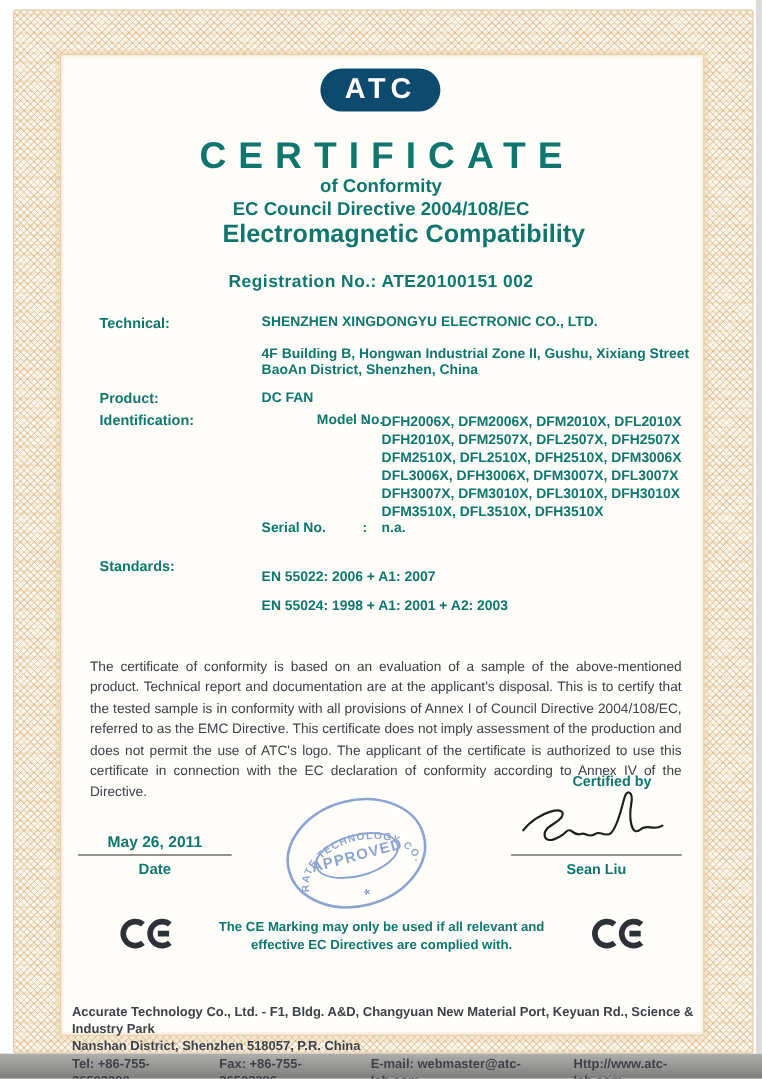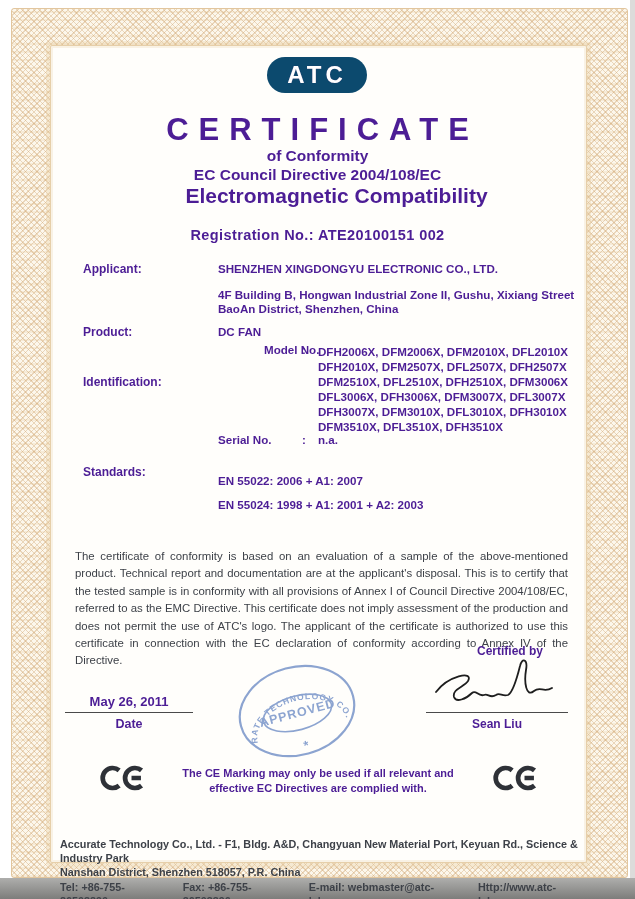--- a/index.html
+++ b/index.html
@@ -1,18 +1,18 @@
 <!DOCTYPE html>
 <html><head>
 <meta charset="utf-8">
 <style>
   html,body{margin:0;padding:0;width:635px;height:899px;}
   body{position:relative;background:#ffffff;font-family:"Liberation Sans",sans-serif;overflow:hidden;}
   .abs{position:absolute;}
-  .t{color:#4c1d95;}
+  .t{color:#0f766e;}
   .b{font-weight:bold;}
   .ctr{text-align:center;}
 
   
   #frame{
     position:absolute; top:8px; left:11px; right:7px; bottom:21px;
     background:
       repeating-linear-gradient(45deg, rgba(205,160,105,.38) 0 1px, rgba(0,0,0,0) 1px 4px),
       repeating-linear-gradient(135deg, rgba(205,160,105,.38) 0 1px, rgba(0,0,0,0) 1px 4px),
       repeating-linear-gradient(0deg, rgba(228,198,153,.25) 0 2px, rgba(0,0,0,0) 2px 8px),
@@ -61,28 +61,28 @@
 <div id="scan-right"></div>
 <div id="scan-bottom"></div>
 
 <div id="logo" class="abs">ATC</div>
 <div id="title" class="abs t b ctr">CERTIFICATE</div>
 <div id="subtitle" class="abs t b ctr">of Conformity</div>
 <div id="directive" class="abs t b ctr">EC Council Directive 2004/108/EC</div>
 <div id="compat" class="abs t b ctr">Electromagnetic Compatibility</div>
 <div id="registration" class="abs t b ctr">Registration No.: ATE20100151 002</div>
 
-<div class="abs t b lbl" style="top:262px;">Applicant:</div>
+<div class="abs t b lbl" style="top:262px;">Technical:</div>
 <div class="abs t b val" style="top:262px;">SHENZHEN XINGDONGYU ELECTRONIC CO., LTD.</div>
 <div class="abs t b val" style="top:288px;">4F Building B, Hongwan Industrial Zone II, Gushu, Xixiang Street</div>
 <div class="abs t b val" style="top:302px;">BaoAn District, Shenzhen, China</div>
 
 <div class="abs t b lbl" style="top:325px;">Product:</div>
 <div class="abs t b val" style="top:325px;">DC FAN</div>
-<div class="abs t b lbl" style="top:343px;margin-top:32px;">Identification:</div>
+<div class="abs t b lbl" style="top:343px;">Identification:</div>
 <div class="abs t b val" style="top:343px;padding-left:46px;">Model No.</div>
 <div class="abs t b col2" style="top:343px;">:</div>
 <div class="abs t b col3" style="top:345px;">DFH2006X, DFM2006X, DFM2010X, DFL2010X</div>
 <div class="abs t b col3" style="top:360px;">DFH2010X, DFM2507X, DFL2507X, DFH2507X</div>
 <div class="abs t b col3" style="top:375px;">DFM2510X, DFL2510X, DFH2510X, DFM3006X</div>
 <div class="abs t b col3" style="top:390px;">DFL3006X, DFH3006X, DFM3007X, DFL3007X</div>
 <div class="abs t b col3" style="top:405px;">DFH3007X, DFM3010X, DFL3010X, DFH3010X</div>
 <div class="abs t b col3" style="top:420px;">DFM3510X, DFL3510X, DFH3510X</div>
 
 <div class="abs t b val" style="top:433px;">Serial No.</div>

